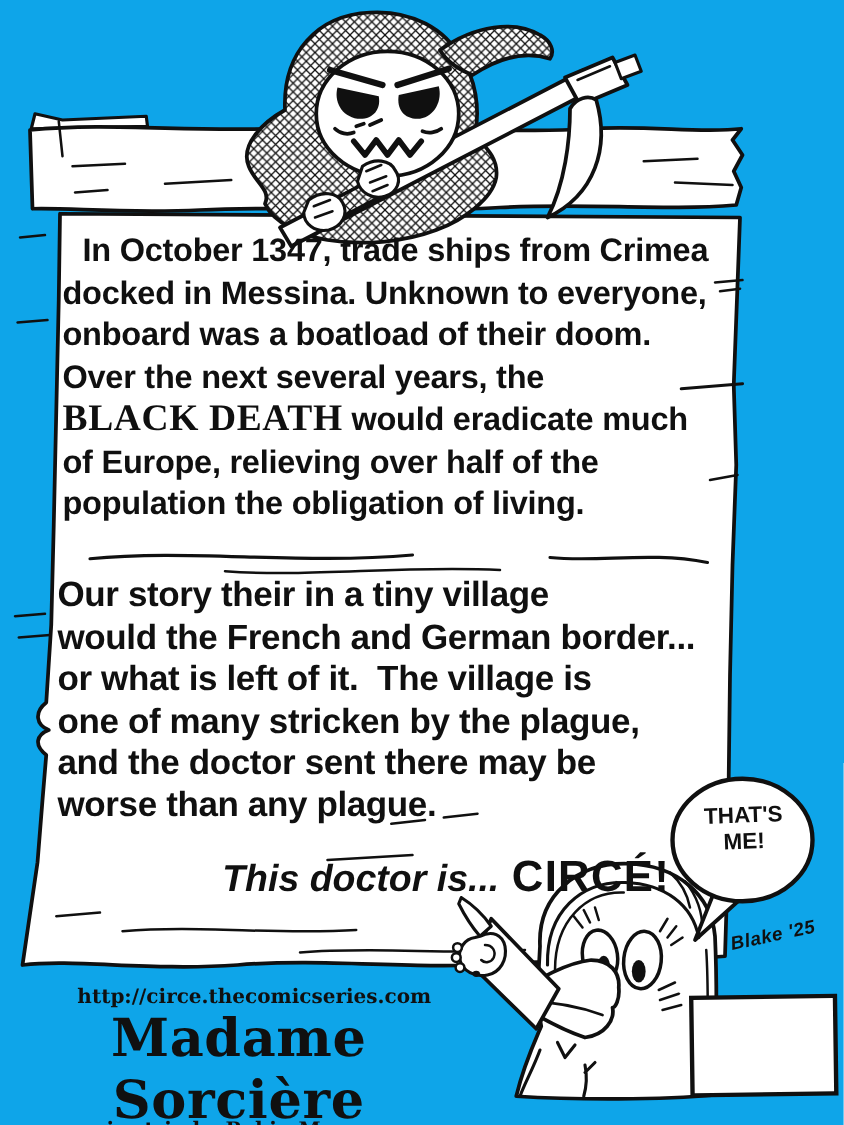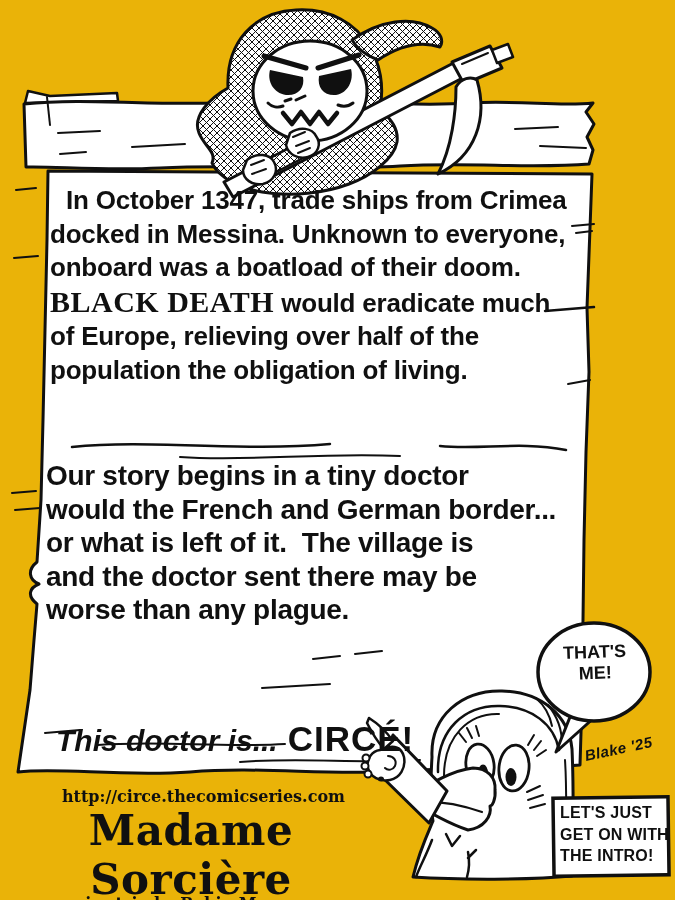--- a/index.html
+++ b/index.html
@@ -1,31 +1,31 @@
 <!DOCTYPE html>
 <html><head>
 <meta charset="utf-8">
 <style>
   html,body { margin:0; padding:0; background:#ffffff; }
   .page {
-    position:relative; width:675px; height:900px; background:#eab308;
+    position:relative; width:675px; height:900px; background:#0ea5e9;
     overflow:hidden; color:#101010;
     font-family:"Liberation Sans", sans-serif;
   }
   svg.art { position:absolute; left:0; top:0; z-index:1; }
   .txt { position:absolute; z-index:2; }
   .nline { white-space:pre; }
 
   #p1 { left:50px; top:184px; width:540px; font-weight:bold; font-size:26px; line-height:33.5px; letter-spacing:-0.2px; }
   #p1 .indent { padding-left:16px; }
   .emph { font-size:30px; letter-spacing:0.5px;font-family:Liberation Serif, serif; }
 
   #p2 { left:46px; top:459px; width:550px; font-weight:bold; font-size:28px; line-height:33.6px; letter-spacing:-0.3px; }
 
-  #closing { left:56px; top:719px; width:480px; }
+  #closing { left:56px; top:682px; width:480px;text-align:right; }
   #closing .pfx { font-style:italic; font-weight:bold; font-size:30px; }
   #closing .name { font-weight:bold; font-size:35px; letter-spacing:1px; margin-left:10px; }
 
   #bubble-text { left:552px; top:642px; width:86px; text-align:center;
     font-weight:bold; font-size:18px; line-height:21px; transform:rotate(-2deg); }
 
   #caption-text { left:560px; top:802px; width:106px;
     font-weight:bold; font-size:16px; line-height:21.5px; letter-spacing:0.2px; }
 
   #signature { left:584px; top:740px; font-style:italic; font-weight:bold;
@@ -194,47 +194,44 @@
 
     <g transform="rotate(-0.8 611 836)">
       <rect x="553.5" y="797.5" width="115" height="78" fill="#ffffff" stroke="#101010" stroke-width="3.5"></rect>
     </g>
   </svg>
 
   <div class="txt" id="p1">
     <div class="nline indent">In October 1347, trade ships from Crimea</div>
     <div class="nline">docked in Messina. Unknown to everyone,</div>
     <div class="nline">onboard was a boatload of their doom.</div>
+    <div class="nline">Over the next several years, the</div>
     <div class="nline"><span class="emph">BLACK DEATH</span><span> would eradicate much</span></div>
     <div class="nline">of Europe, relieving over half of the</div>
     <div class="nline">population the obligation of living.</div>
   </div>
 
   <div class="txt" id="p2">
-    <div class="nline">Our story begins in a tiny doctor</div>
+    <div class="nline">Our story their in a tiny village</div>
     <div class="nline">would the French and German border...</div>
     <div class="nline">or what is left of it.  The village is</div>
+    <div class="nline">one of many stricken by the plague,</div>
     <div class="nline">and the doctor sent there may be</div>
     <div class="nline">worse than any plague.</div>
   </div>
 
   <div class="txt" id="closing">
     <span class="pfx">This doctor is...</span><span class="name">CIRCÉ!</span>
   </div>
 
   <div class="txt" id="bubble-text">
     <div class="nline">THAT'S</div>
     <div class="nline">ME!</div>
   </div>
 
-  <div class="txt" id="caption-text">
-    <div class="nline">LET'S JUST</div>
-    <div class="nline">GET ON WITH</div>
-    <div class="nline">THE INTRO!</div>
-  </div>
 
   <div class="txt" id="signature">Blake '25</div>
 
   <div class="txt footer-url">http://circe.thecomicseries.com</div>
   <div class="txt footer-title">Madame Sorcière</div>
   <div class="txt footer-byline">a comic strip by Robin M. Blake</div>
 
 </div>
 
 </body></html>

